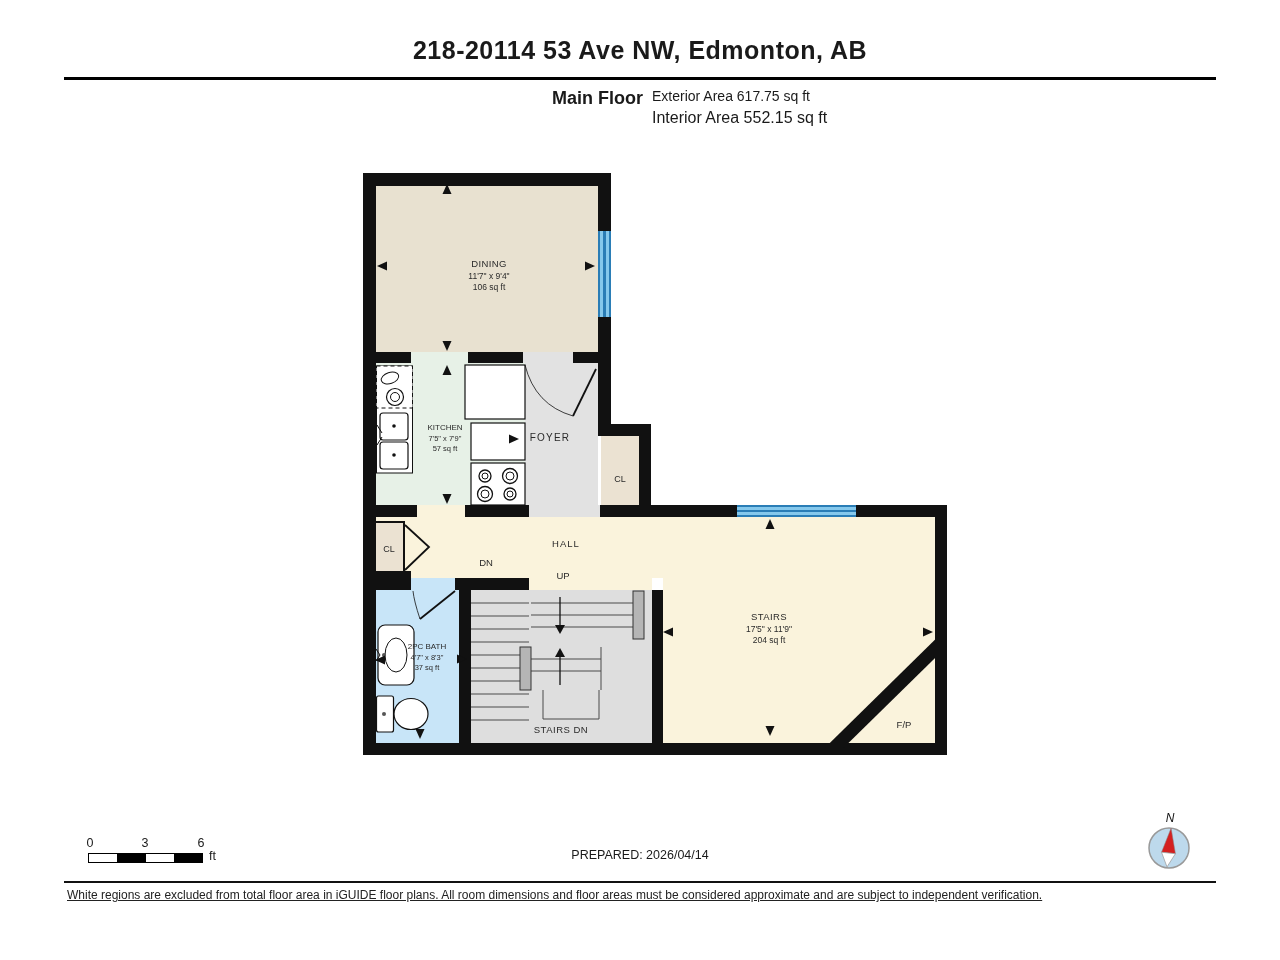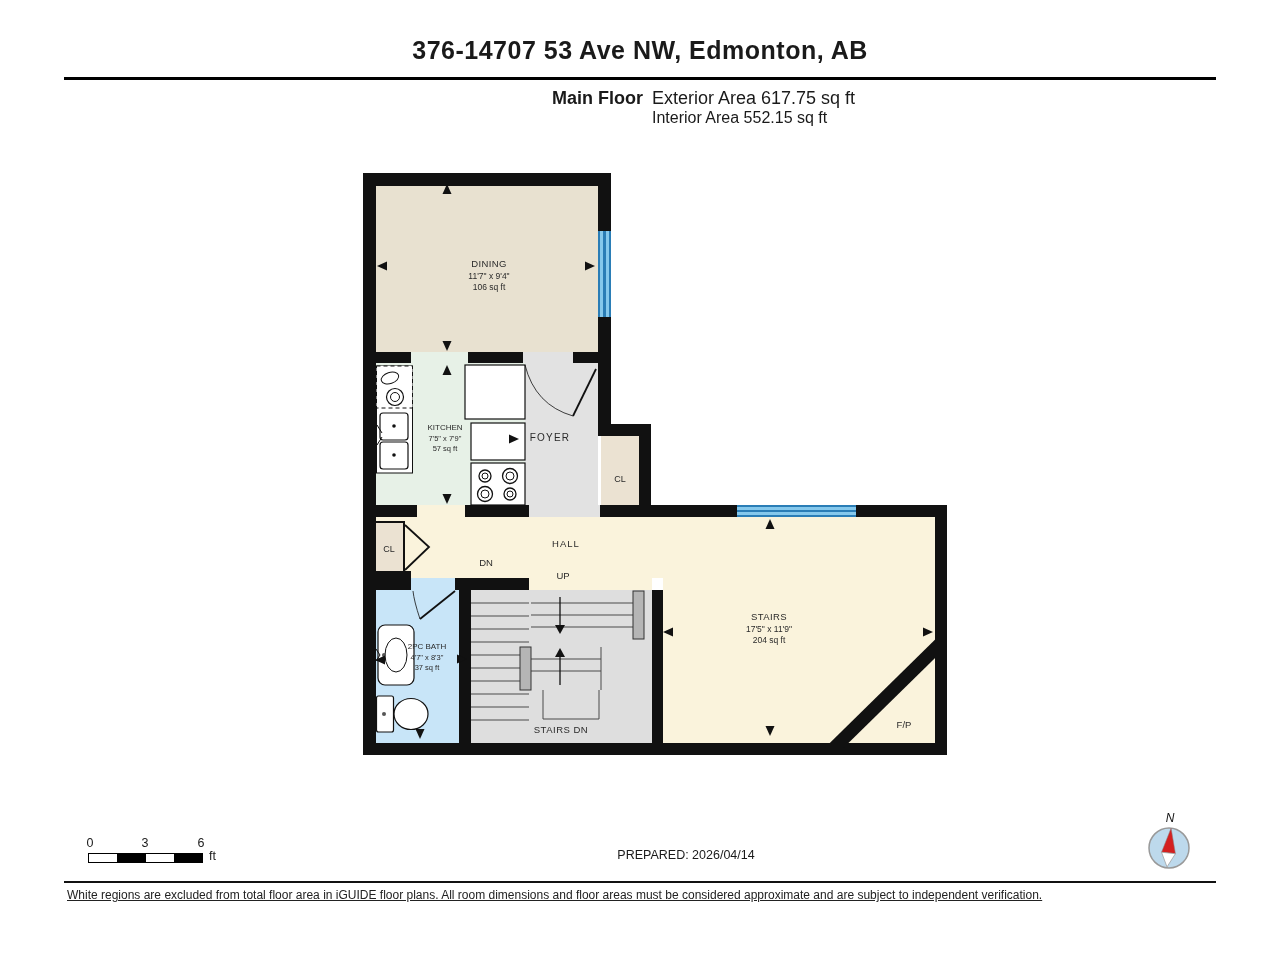--- a/index.html
+++ b/index.html
@@ -6,45 +6,45 @@
   body{width:1280px;height:960px;position:relative;overflow:hidden;
        font-family:"Liberation Sans",sans-serif;color:#1a1a1a;}
   .abs{position:absolute;}
   .lbl{position:absolute;text-align:center;white-space:nowrap;color:#2a2a2a;
        transform:translateX(-50%);line-height:1.35;}
   .wall{position:absolute;background:#111;}
   .room{position:absolute;}
   #title{top:36px;left:0;width:1280px;text-align:center;font-size:25px;font-weight:bold;letter-spacing:.5px;}
   #title-rule{top:77px;left:64px;width:1152px;height:3px;background:#000;}
   #floor-label{top:88px;left:552px;font-size:18px;font-weight:bold;}
-  #ext-area{top:88px;left:652px;font-size:18px;}
+  #ext-area{top:88px;left:652px;font-size:14px;}
   #int-area{top:109px;left:652px;font-size:16px;}
   #plan{top:173px;left:350px;width:585px;height:582px;margin-left:13px;}
   
   .f-dining{background:#e8e1d0;} .f-kitchen{background:#e7f1e7;}
   .f-foyer{background:#e2e2e2;} .f-closet{background:#ebe2d2;}
   .f-hall{background:#faf3dc;} .f-bath{background:#c8e5f8;} .f-stairs{background:#dedede;}
   .window-v{position:absolute;background:linear-gradient(90deg,#2a7db6 0,#2a7db6 2px,#85c8ec 2px,#85c8ec 5px,#2a7db6 5px,#2a7db6 8px,#85c8ec 8px,#85c8ec 11px,#2a7db6 11px,#2a7db6 13px);}
   .window-h{position:absolute;background:linear-gradient(180deg,#2a7db6 0,#2a7db6 2px,#85c8ec 2px,#85c8ec 5px,#2a7db6 5px,#2a7db6 7px,#85c8ec 7px,#85c8ec 10px,#2a7db6 10px,#2a7db6 12px);}
   .room-name{font-size:9.5px;letter-spacing:.4px;}
   .room-dims,.room-area{font-size:8.5px;}
   .small-name{font-size:8px;} .small-dims{font-size:7.5px;}
   #scalebar{top:836px;left:88px;width:150px;height:30px;}
   #scalebar .num{position:absolute;top:0;font-size:12.5px;transform:translateX(-50%);}
   #scalebar-bar{position:absolute;top:17px;left:0;width:113px;height:8px;border:1px solid #000;display:flex;}
   #scalebar-bar span{flex:1;}
   #scalebar-ft{position:absolute;left:121px;top:13px;font-size:12.5px;}
-  #prepared{top:848px;left:640px;transform:translateX(-50%);font-size:12.5px;margin-left:46px;}
+  #prepared{top:848px;left:640px;transform:translateX(-50%);font-size:12.5px;}
   #footer-rule{top:881px;left:64px;width:1152px;height:2px;background:#111;}
   #disclaimer{top:888px;left:67px;font-size:12px;color:#222;text-decoration:underline;}
 </style>
 </head>
 <body>
 
-<div class="abs" id="title">376-14707 53 Ave NW, Edmonton, AB</div>
+<div class="abs" id="title">218-20114 53 Ave NW, Edmonton, AB</div>
 <div class="abs" id="title-rule"></div>
 <div class="abs" id="floor-label">Main Floor</div>
 <div class="abs" id="ext-area">Exterior Area 617.75 sq ft</div>
 <div class="abs" id="int-area">Interior Area 552.15 sq ft</div>
 
 <div class="abs" id="plan">
 
   <div class="room f-dining" style="left:13px;top:13px;width:222px;height:166px;"></div>
   <div class="room f-kitchen" style="left:13px;top:190px;width:149px;height:142px;"></div>
   <div class="room f-kitchen" style="left:48px;top:179px;width:57px;height:11px;"></div>

